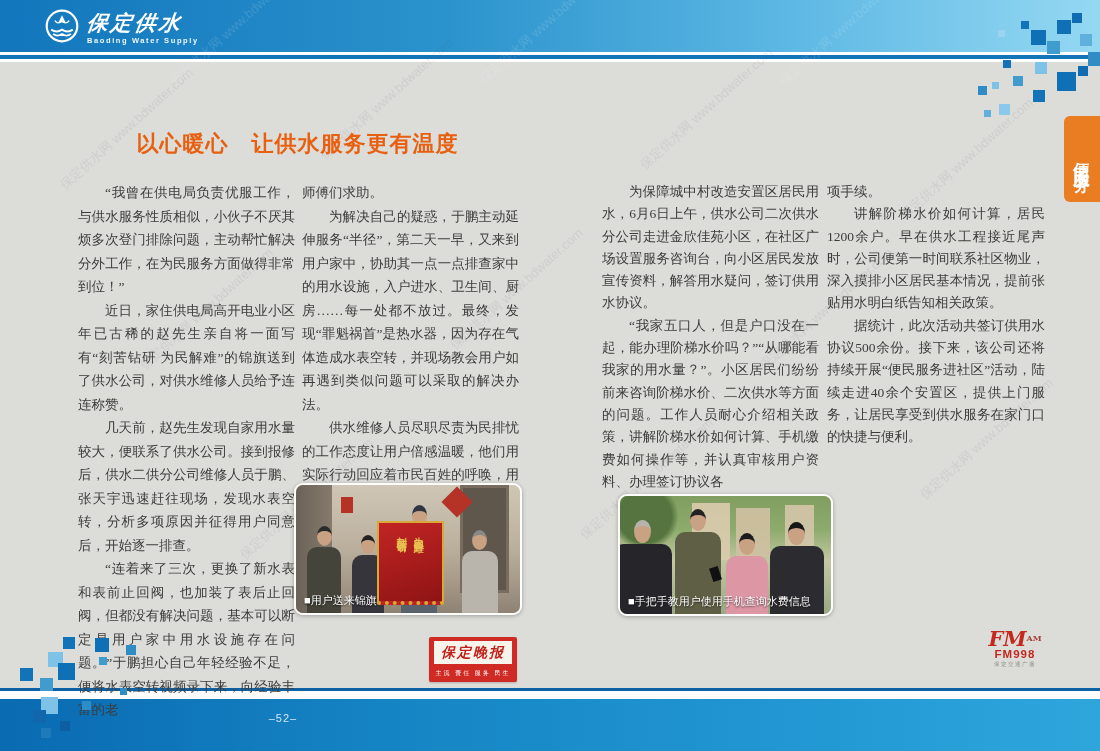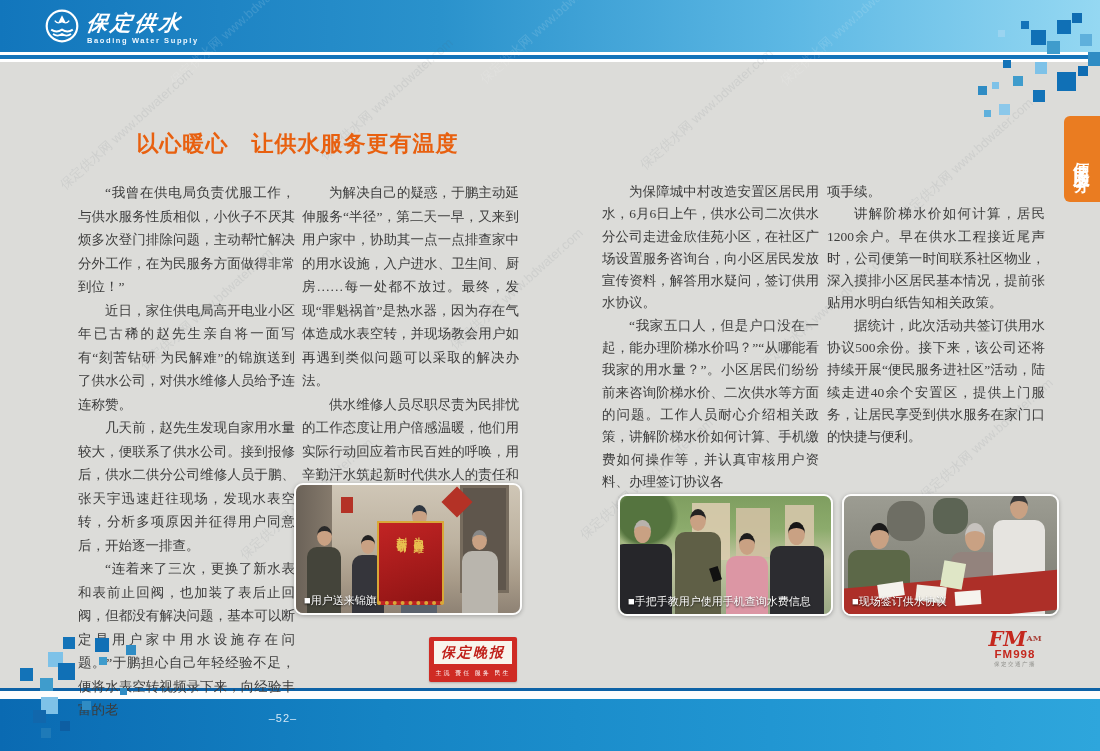--- a/index.html
+++ b/index.html
@@ -151,20 +151,21 @@
 
   <div class="article-title" id="title-left">以心暖心　让供水服务更有温度</div>
 
   <div class="col" id="l-col1">
     <p>“我曾在供电局负责优服工作，与供水服务性质相似，小伙子不厌其烦多次登门排除问题，主动帮忙解决分外工作，在为民服务方面做得非常到位！”</p>
     <p>近日，家住供电局高开电业小区年已古稀的赵先生亲自将一面写有“刻苦钻研 为民解难”的锦旗送到了供水公司，对供水维修人员给予连连称赞。</p>
     <p>几天前，赵先生发现自家用水量较大，便联系了供水公司。接到报修后，供水二供分公司维修人员于鹏、张天宇迅速赶往现场，发现水表空转，分析多项原因并征得用户同意后，开始逐一排查。</p>
     <p>“连着来了三次，更换了新水表和表前止回阀，也加装了表后止回阀，但都没有解决问题，基本可以断定是用户家中用水设施存在问题。”于鹏担心自己年轻经验不足，便将水表空转视频录下来，向经验丰富的老</p>
   </div>
   <div class="col" id="l-col2">
+    <p class="cont">师傅们求助。</p>
     <p>为解决自己的疑惑，于鹏主动延伸服务“半径”，第二天一早，又来到用户家中，协助其一点一点排查家中的用水设施，入户进水、卫生间、厨房……每一处都不放过。最终，发现“罪魁祸首”是热水器，因为存在气体造成水表空转，并现场教会用户如再遇到类似问题可以采取的解决办法。</p>
     <p>供水维修人员尽职尽责为民排忧的工作态度让用户倍感温暖，他们用实际行动回应着市民百姓的呼唤，用辛勤汗水筑起新时代供水人的责任和担当。</p>
   </div>
 
   <div class="col" id="r-col1">
     <p>为保障城中村改造安置区居民用水，6月6日上午，供水公司二次供水分公司走进金欣佳苑小区，在社区广场设置服务咨询台，向小区居民发放宣传资料，解答用水疑问，签订供用水协议。</p>
     <p>“我家五口人，但是户口没在一起，能办理阶梯水价吗？”“从哪能看我家的用水量？”。小区居民们纷纷前来咨询阶梯水价、二次供水等方面的问题。工作人员耐心介绍相关政策，讲解阶梯水价如何计算、手机缴费如何操作等，并认真审核用户资料、办理签订协议各</p>
   </div>
   <div class="col" id="r-col2">
     <p class="cont">项手续。</p>
@@ -220,43 +221,20 @@
       <div class="fb" style="width:42px;height:58px;background:#dc96a4;"></div>
     </div>
     <div class="fig" style="left:71%;">
       <div class="fh" style="width:17px;height:17px;background:#c9a183;border-top:6px solid #161616;"></div>
       <div class="fb" style="width:54px;height:68px;background:#2c2c30;"></div>
     </div>
     <div class="abs" style="left:43%;bottom:28%;width:9px;height:14px;background:#111;transform:rotate(-18deg);"></div>
     <div class="photo-caption">■手把手教用户使用手机查询水费信息</div>
   </div>
 
-  <div class="photo" id="photo-sign">
-    <div class="abs" style="inset:0;background:linear-gradient(180deg,#9c9c92 0%,#8d8d83 45%,#7c7c74 100%);"></div>
-    <div class="abs" style="left:20%;top:4%;width:18%;height:34%;background:#6e6e64;border-radius:40%;"></div>
-    <div class="abs" style="left:42%;top:2%;width:16%;height:30%;background:#5c6454;border-radius:40%;"></div>
-    <div class="fig" style="left:50%;">
-      <div class="fh" style="width:20px;height:20px;background:#c9a183;border-top:8px solid #c6c2be;"></div>
-      <div class="fb" style="width:48px;height:62px;background:#93837d;"></div>
-    </div>
-    <div class="fig" style="left:70%;">
-      <div class="fh" style="width:18px;height:18px;background:#c9a183;border-top:7px solid #3a3a3a;"></div>
-      <div class="fb" style="width:52px;height:94px;background:#e6e4e0;"></div>
-    </div>
-    <div class="fig" style="left:2%;">
-      <div class="fh" style="width:19px;height:19px;background:#c9a183;border-top:7px solid #1a1a1a;"></div>
-      <div class="fb" style="width:62px;height:64px;background:#5c6848;"></div>
-    </div>
-    <div class="abs" style="left:-4%;bottom:-4%;width:110%;height:34%;background:#ad2f28;transform:skewY(-5deg);"></div>
-    <div class="abs" style="left:16%;bottom:14%;width:26px;height:14px;background:#f4f2ec;transform:rotate(-8deg);"></div>
-    <div class="abs" style="left:34%;bottom:10%;width:30px;height:16px;background:#efece4;transform:rotate(6deg);"></div>
-    <div class="abs" style="left:52%;bottom:8%;width:26px;height:14px;background:#f6f4ee;transform:rotate(-4deg);"></div>
-    <div class="abs" style="left:46%;bottom:22%;width:22px;height:26px;background:#dfe6c6;transform:rotate(10deg);"></div>
-    <div class="photo-caption">■现场签订供水协议</div>
-  </div>
 
   <div id="press-logo">
     <div class="press-name">保定晚报</div>
     <div class="press-tagline">主流 责任 服务 民生</div>
   </div>
 
   <div id="radio-logo">
     <div class="fm-mark"><span>FM</span><span class="fm-am">AM</span></div>
     <div class="fm-freq">FM998</div>
     <div class="fm-station">保定交通广播</div>

